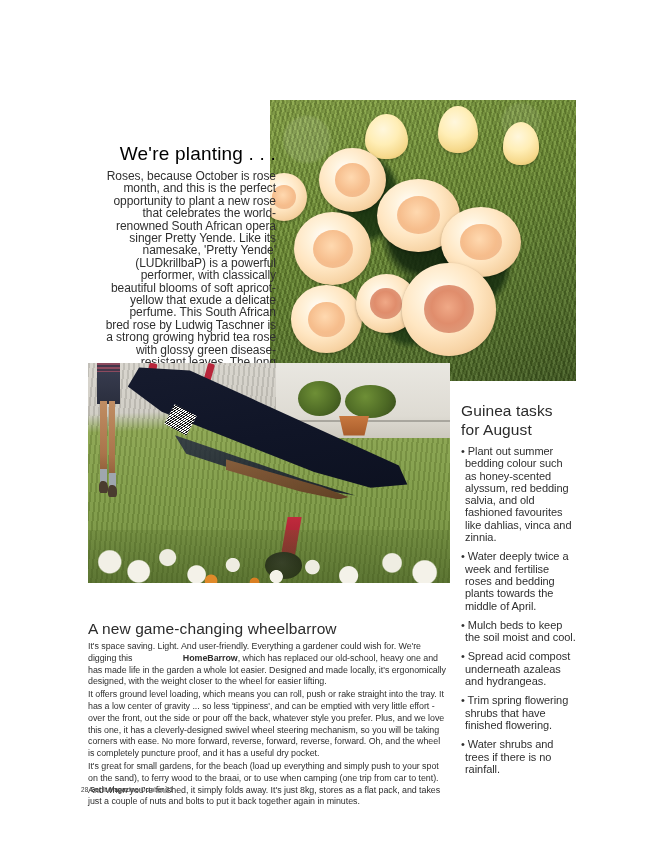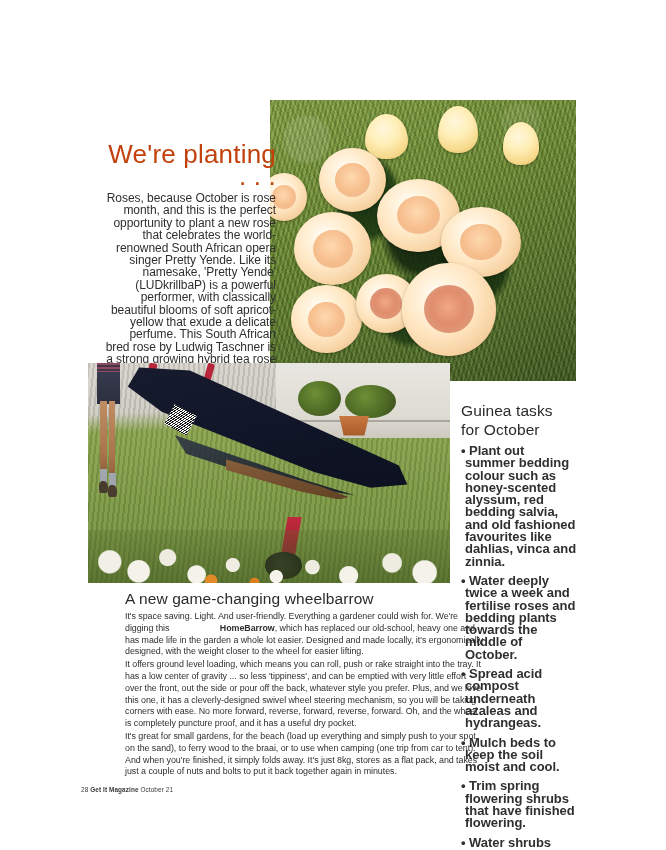--- a/index.html
+++ b/index.html
@@ -86,26 +86,26 @@
 
   
   .planting-col {
     position: absolute;
     left: 104px;
     top: 143px;
     width: 172px;
     text-align: right;
   }
   .planting-title {
-    font-size: 26px;
+    font-size: 19px;
     line-height: 22px;
     font-weight: 400;
     letter-spacing: 0.2px;
     margin: 0 0 5px 0;
-    color: #c2410c;
+    color: #000000;
   }
   .planting-body {
     font-size: 12px;
     line-height: 12.4px;
     color: #2f2f2f;
     margin: 0;
     letter-spacing: -0.05px;
   }
   .planting-details {
     font-size: 9.2px;
@@ -281,37 +281,35 @@
     margin: 0 0 6px 0;
     color: #2b2b2b;
     letter-spacing: 0.1px;
   }
   .tasks-list {
     list-style: none;
     margin: 0;
     padding: 0;
   }
   .tasks-list li {
-    font-size: 13px;
+    font-size: 11px;
     line-height: 12.3px;
     margin: 0 0 7px 0;
     color: #2f2f2f;
     text-indent: -4px;
     padding-left: 4px;
     letter-spacing: -0.05px;
-    font-weight: bold;
   }
 
   
   .article {
     position: absolute;
     left: 88px;
-    top: 590px;
+    top: 620px;
     width: 358px;
-    margin-left: 37px;
   }
   .article-title {
     font-size: 15.5px;
     line-height: 18px;
     font-weight: 400;
     margin: 0 0 3px 0;
     color: #2b2b2b;
     letter-spacing: 0.1px;
   }
   .article p {
@@ -387,27 +385,27 @@
     <div class="logs"></div>
     <div class="tag"></div>
     <div class="frame-red"></div>
     <div class="wheel"></div>
     <div class="flowers"></div>
   </div>
 
   <div class="tasks">
     <h2 class="tasks-title">
       <span>Guinea tasks</span><br>
-      <span>for October</span>
+      <span>for August</span>
     </h2>
     <ul class="tasks-list">
       <li>• Plant out summer bedding colour such as honey-scented alyssum, red bedding salvia, and old fashioned favourites like dahlias, vinca and zinnia.</li>
-      <li>• Water deeply twice a week and fertilise roses and bedding plants towards the middle of October.</li>
+      <li>• Water deeply twice a week and fertilise roses and bedding plants towards the middle of April.</li>
+      <li>• Mulch beds to keep the soil moist and cool.</li>
       <li>• Spread acid compost underneath azaleas and hydrangeas.</li>
-      <li>• Mulch beds to keep the soil moist and cool.</li>
       <li>• Trim spring flowering shrubs that have finished flowering.</li>
       <li>• Water shrubs and trees if there is no rainfall.</li>
     </ul>
   </div>
 
   <div class="article">
     <h2 class="article-title">A new game-changing wheelbarrow</h2>
     <p><span>It's space saving. Light. And user-friendly. Everything a gardener could wish for. We're digging this </span><b>HomeBarrow</b><span>, which has replaced our old-school, heavy one and has made life in the garden a whole lot easier. Designed and made locally, it's ergonomically designed, with the weight closer to the wheel for easier lifting.</span></p>
     <p>It offers ground level loading, which means you can roll, push or rake straight into the tray. It has a low center of gravity ... so less 'tippiness', and can be emptied with very little effort - over the front, out the side or pour off the back, whatever style you prefer. Plus, and we love this one, it has a cleverly-designed swivel wheel steering mechanism, so you will be taking corners with ease. No more forward, reverse, forward, reverse, forward. Oh, and the wheel is completely puncture proof, and it has a useful dry pocket.</p>
     <p>It's great for small gardens, for the beach (load up everything and simply push to your spot on the sand), to ferry wood to the braai, or to use when camping (one trip from car to tent). And when you're finished, it simply folds away. It's just 8kg, stores as a flat pack, and takes just a couple of nuts and bolts to put it back together again in minutes.</p>

